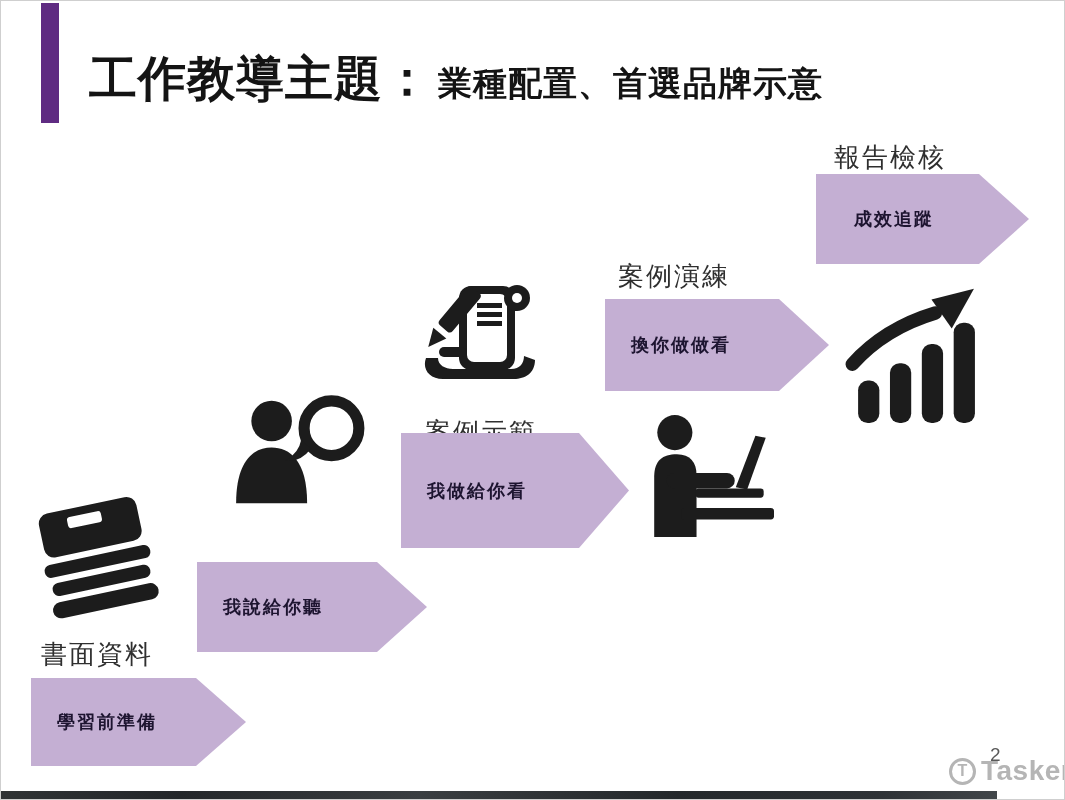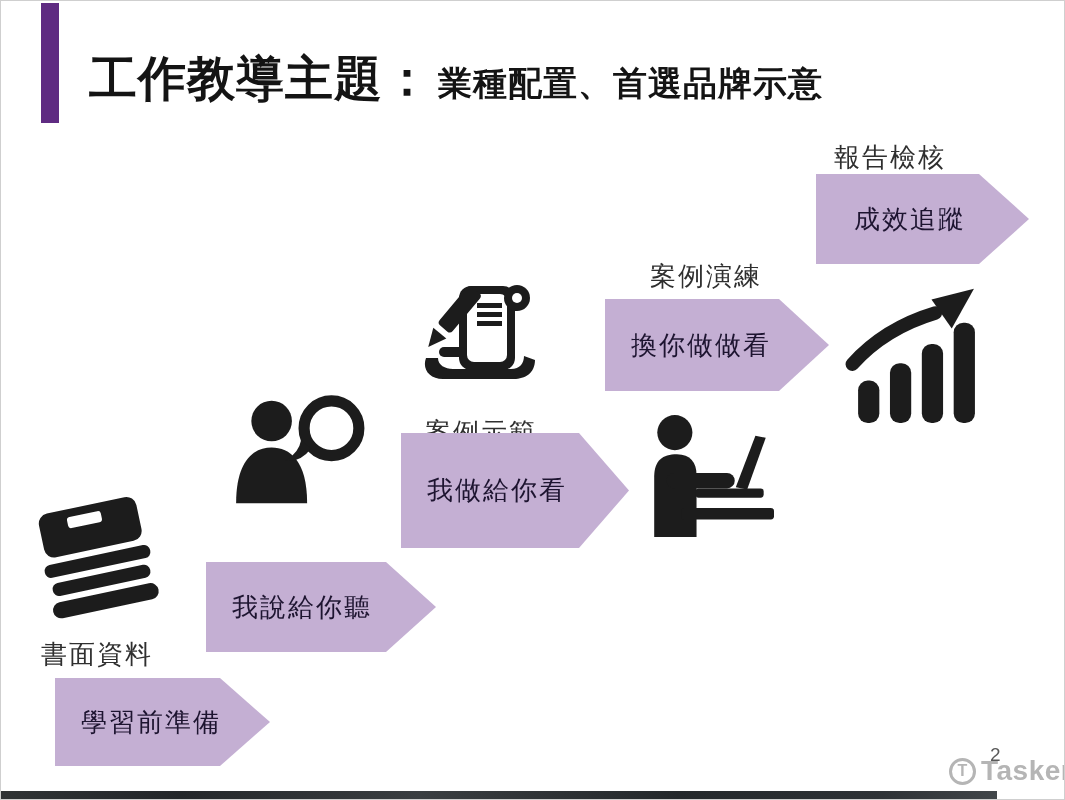--- a/index.html
+++ b/index.html
@@ -32,40 +32,40 @@
   .title-main{font-size:48px;letter-spacing:1px;}
   .title-sub{font-size:34px;margin-left:6px;letter-spacing:1px;}
   .step-label{
     position:absolute;font-size:26px;color:var(--label-text);
     letter-spacing:2px;white-space:nowrap;
   }
   .arrow{
     position:absolute;background:var(--arrow-fill);
     clip-path:polygon(0 0, calc(100% - 50px) 0, 100% 50%, calc(100% - 50px) 100%, 0 100%);
     display:flex;align-items:center;padding-left:26px;
-    font-size:26px;font-weight:400;color:var(--arrow-text);
+    font-size:18px;font-weight:700;color:var(--arrow-text);
     letter-spacing:2px;white-space:nowrap;
   }
   .icon-box{position:absolute;color:var(--icon);}
   .icon-box svg{width:100%;height:100%;display:block;}
   
   .s1-icon {left:30px; top:490px; width:132px; height:136px;}
   .s1-label{left:40px; top:636px;}
-  .s1-arrow{left:30px; top:677px; width:215px; height:88px;margin-left:24px;}
+  .s1-arrow{left:30px; top:677px; width:215px; height:88px;}
   
   .s2-icon {left:226px; top:392px; width:142px; height:115px;}
   .s2-label{left:226px; top:518px;}
-  .s2-arrow{left:196px; top:561px; width:230px; height:90px;margin-left:9px;}
+  .s2-arrow{left:196px; top:561px; width:230px; height:90px;}
   
   .s3-icon {left:416px; top:280px; width:128px; height:102px;}
   .s3-label{left:424px; top:390px;margin-top:24px;}
   .s3-arrow{left:400px; top:432px; width:228px; height:115px;}
   
   .s4-icon {left:630px; top:412px; width:160px; height:126px;}
-  .s4-label{left:617px; top:258px;margin-left:32px;}
+  .s4-label{left:617px; top:258px;}
   .s4-arrow{left:604px; top:298px; width:224px; height:92px;}
   
   .s5-icon {left:842px; top:284px; width:148px; height:140px;}
   .s5-label{left:833px; top:131px;margin-top:8px;}
   .s5-arrow{left:815px; top:173px; width:213px; height:90px; padding-left:38px;}
 
   .watermark{
     position:absolute;left:948px;top:754px;
     display:flex;align-items:center;gap:5px;color:var(--watermark);
   }

